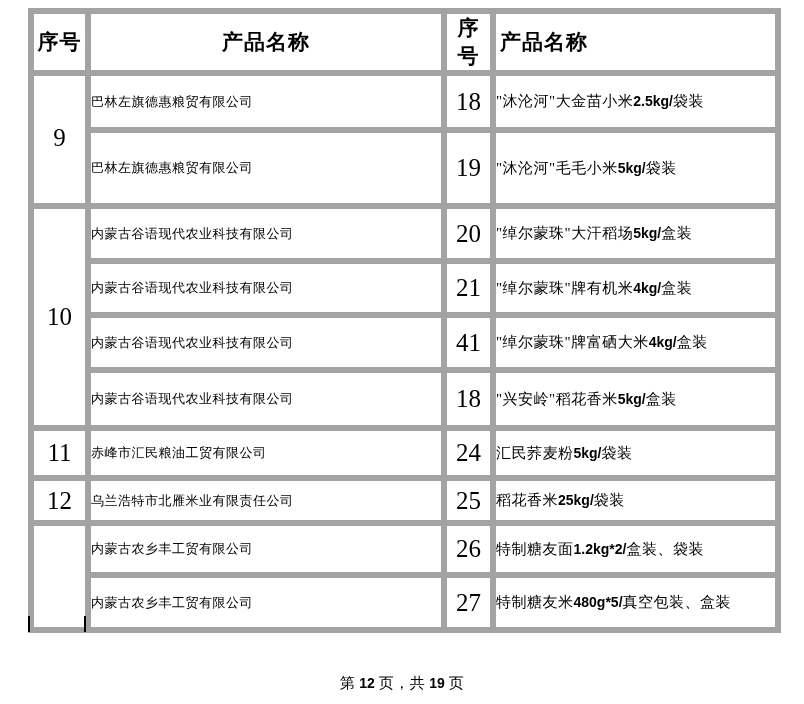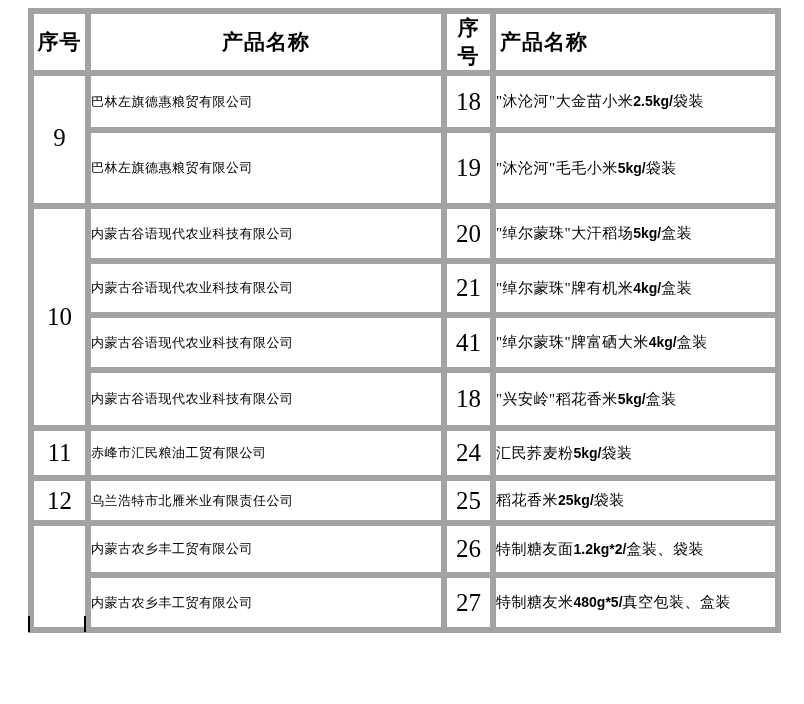--- a/index.html
+++ b/index.html
@@ -112,14 +112,17 @@
           <td class="company">内蒙古农乡丰工贸有限公司</td>
           <td class="num">27</td>
           <td class="product">特制糖友米<span class="lat">480g*5/</span>真空包装、盒装</td>
         </tr>
       </tbody>
   </table>
 
   <div class="stub" style="left:28px"></div>
   <div class="stub" style="left:84px"></div>
 
+  <div class="footer">
+    <span>第</span><span class="lat">12</span><span>页，共</span><span class="lat">19</span><span>页</span>
+  </div>
 
 </div>
 
 </body></html>

